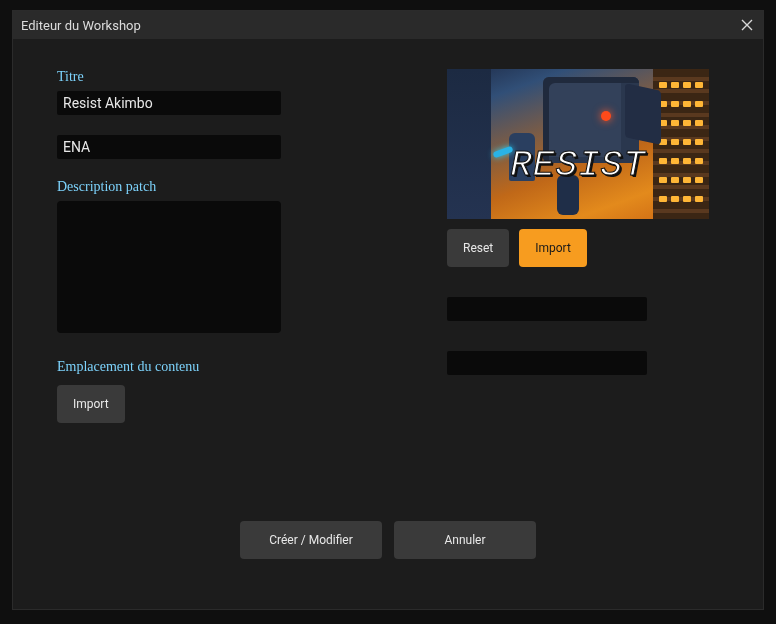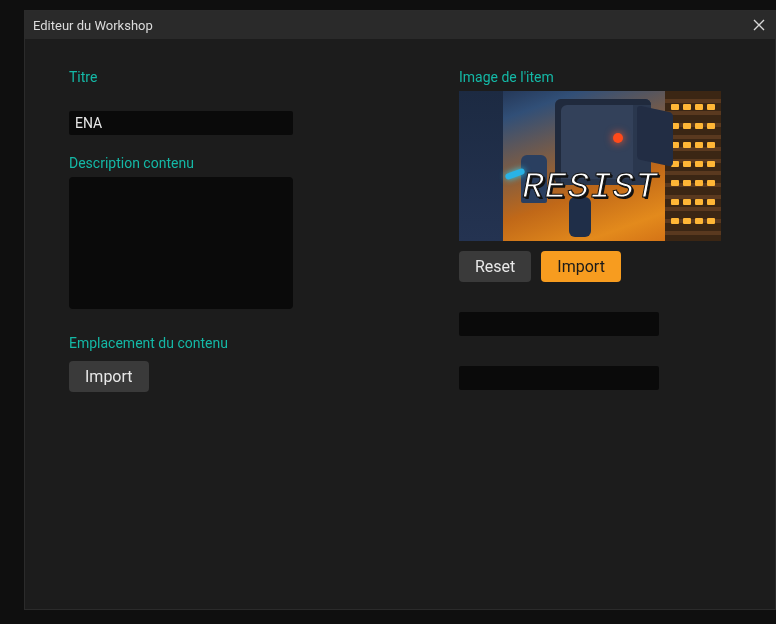--- a/index.html
+++ b/index.html
@@ -3,21 +3,20 @@
 <meta charset="utf-8">
 <style>
   * { box-sizing: border-box; margin: 0; padding: 0; }
   html, body { width: 776px; height: 624px; background: #0f0f0f; font-family: -apple-system, "Segoe UI", Roboto, sans-serif; color: #e8e8e8; overflow: hidden; }
   .window {
     position: absolute;
     left: 12px; top: 10px;
     width: 752px; height: 600px;
     background: #1c1c1c;
     border: 1px solid #2b2b2b;
-    margin-left: 12px;
   }
   .titlebar {
     height: 28px;
     background: #2a2a2a;
     display: flex;
     align-items: center;
     justify-content: space-between;
     padding: 0 8px;
     font-size: 13px;
     color: #dcdcdc;
@@ -32,22 +31,23 @@
   .body {
     display: flex;
     padding: 30px 44px 18px 44px;
     gap: 110px;
   }
   .col { display: flex; flex-direction: column; }
   .col.left { width: 280px; }
   .col.right { flex: 1; }
   .field-label {
     font-size: 14px;
-    color: #14b8a6;
+    color: #7dd3fc;
     margin-bottom: 6px;
+    font-family: Liberation Serif, serif;
   }
   .text-input {
     width: 224px;
     background: #0a0a0a;
     border: none;
     color: #e8e8e8;
     font-size: 14px;
     padding: 4px 6px;
     border-radius: 2px;
     font-family: inherit;
@@ -67,22 +67,22 @@
     font-family: inherit;
     outline: none;
   }
   .spacer-sm { height: 20px; }
   .spacer-md { height: 26px; }
   .btn {
     background: #3a3a3a;
     color: #e8e8e8;
     border: none;
     border-radius: 4px;
-    font-size: 16px;
-    padding: 6px 16px;
+    font-size: 12px;
+    padding: 12px 16px;
     cursor: pointer;
     font-family: inherit;
   }
   .btn.accent {
     background: #f79c1f;
     color: #1a1a1a;
   }
   .btn.wide { width: 142px; }
   .button-row { display: flex; gap: 10px; margin-top: 10px; }
   .footer-row {
@@ -162,37 +162,37 @@
       <svg viewBox="0 0 12 12">
           <path d="M1 1 L11 11 M11 1 L1 11" stroke="currentColor" stroke-width="1.4" fill="none"></path>
         </svg>
     </div>
   </div>
 
   <div class="body">
 
     <div class="col left">
       <div class="field-label">Titre</div>
+      <input class="text-input" value="Resist Akimbo" style="">
       <div class="spacer-sm"></div>
 
       <input class="text-input" value="ENA" style="">
       <div class="spacer-sm"></div>
 
-      <div class="field-label">Description contenu</div>
+      <div class="field-label">Description patch</div>
       <textarea class="textarea" style=""></textarea>
       <div class="spacer-md"></div>
 
       <div class="field-label">Emplacement du contenu</div>
       <div style="margin-top:4px;">
         <button class="btn">Import</button>
       </div>
     </div>
 
     <div class="col right">
-      <div class="field-label">Image de l'item</div>
       <div class="preview">
         <div class="buildings-left"></div>
         <div class="buildings-right"></div>
         <div class="windows">
           <span></span><span></span><span></span><span></span>
           <span></span><span></span><span></span><span></span>
           <span></span><span></span><span></span><span></span>
           <span></span><span></span><span></span><span></span>
           <span></span><span></span><span></span><span></span>
           <span></span><span></span><span></span><span></span>
@@ -209,13 +209,17 @@
       </div>
 
       <div style="height:30px;"></div>
       <input class="text-input wide" value="" style="">
 
       <div style="height:30px;"></div>
       <input class="text-input wide" value="" style="">
     </div>
   </div>
 
+  <div class="footer-row">
+    <button class="btn wide">Créer / Modifier</button>
+    <button class="btn wide">Annuler</button>
+  </div>
 </div>
 
 </body></html>

